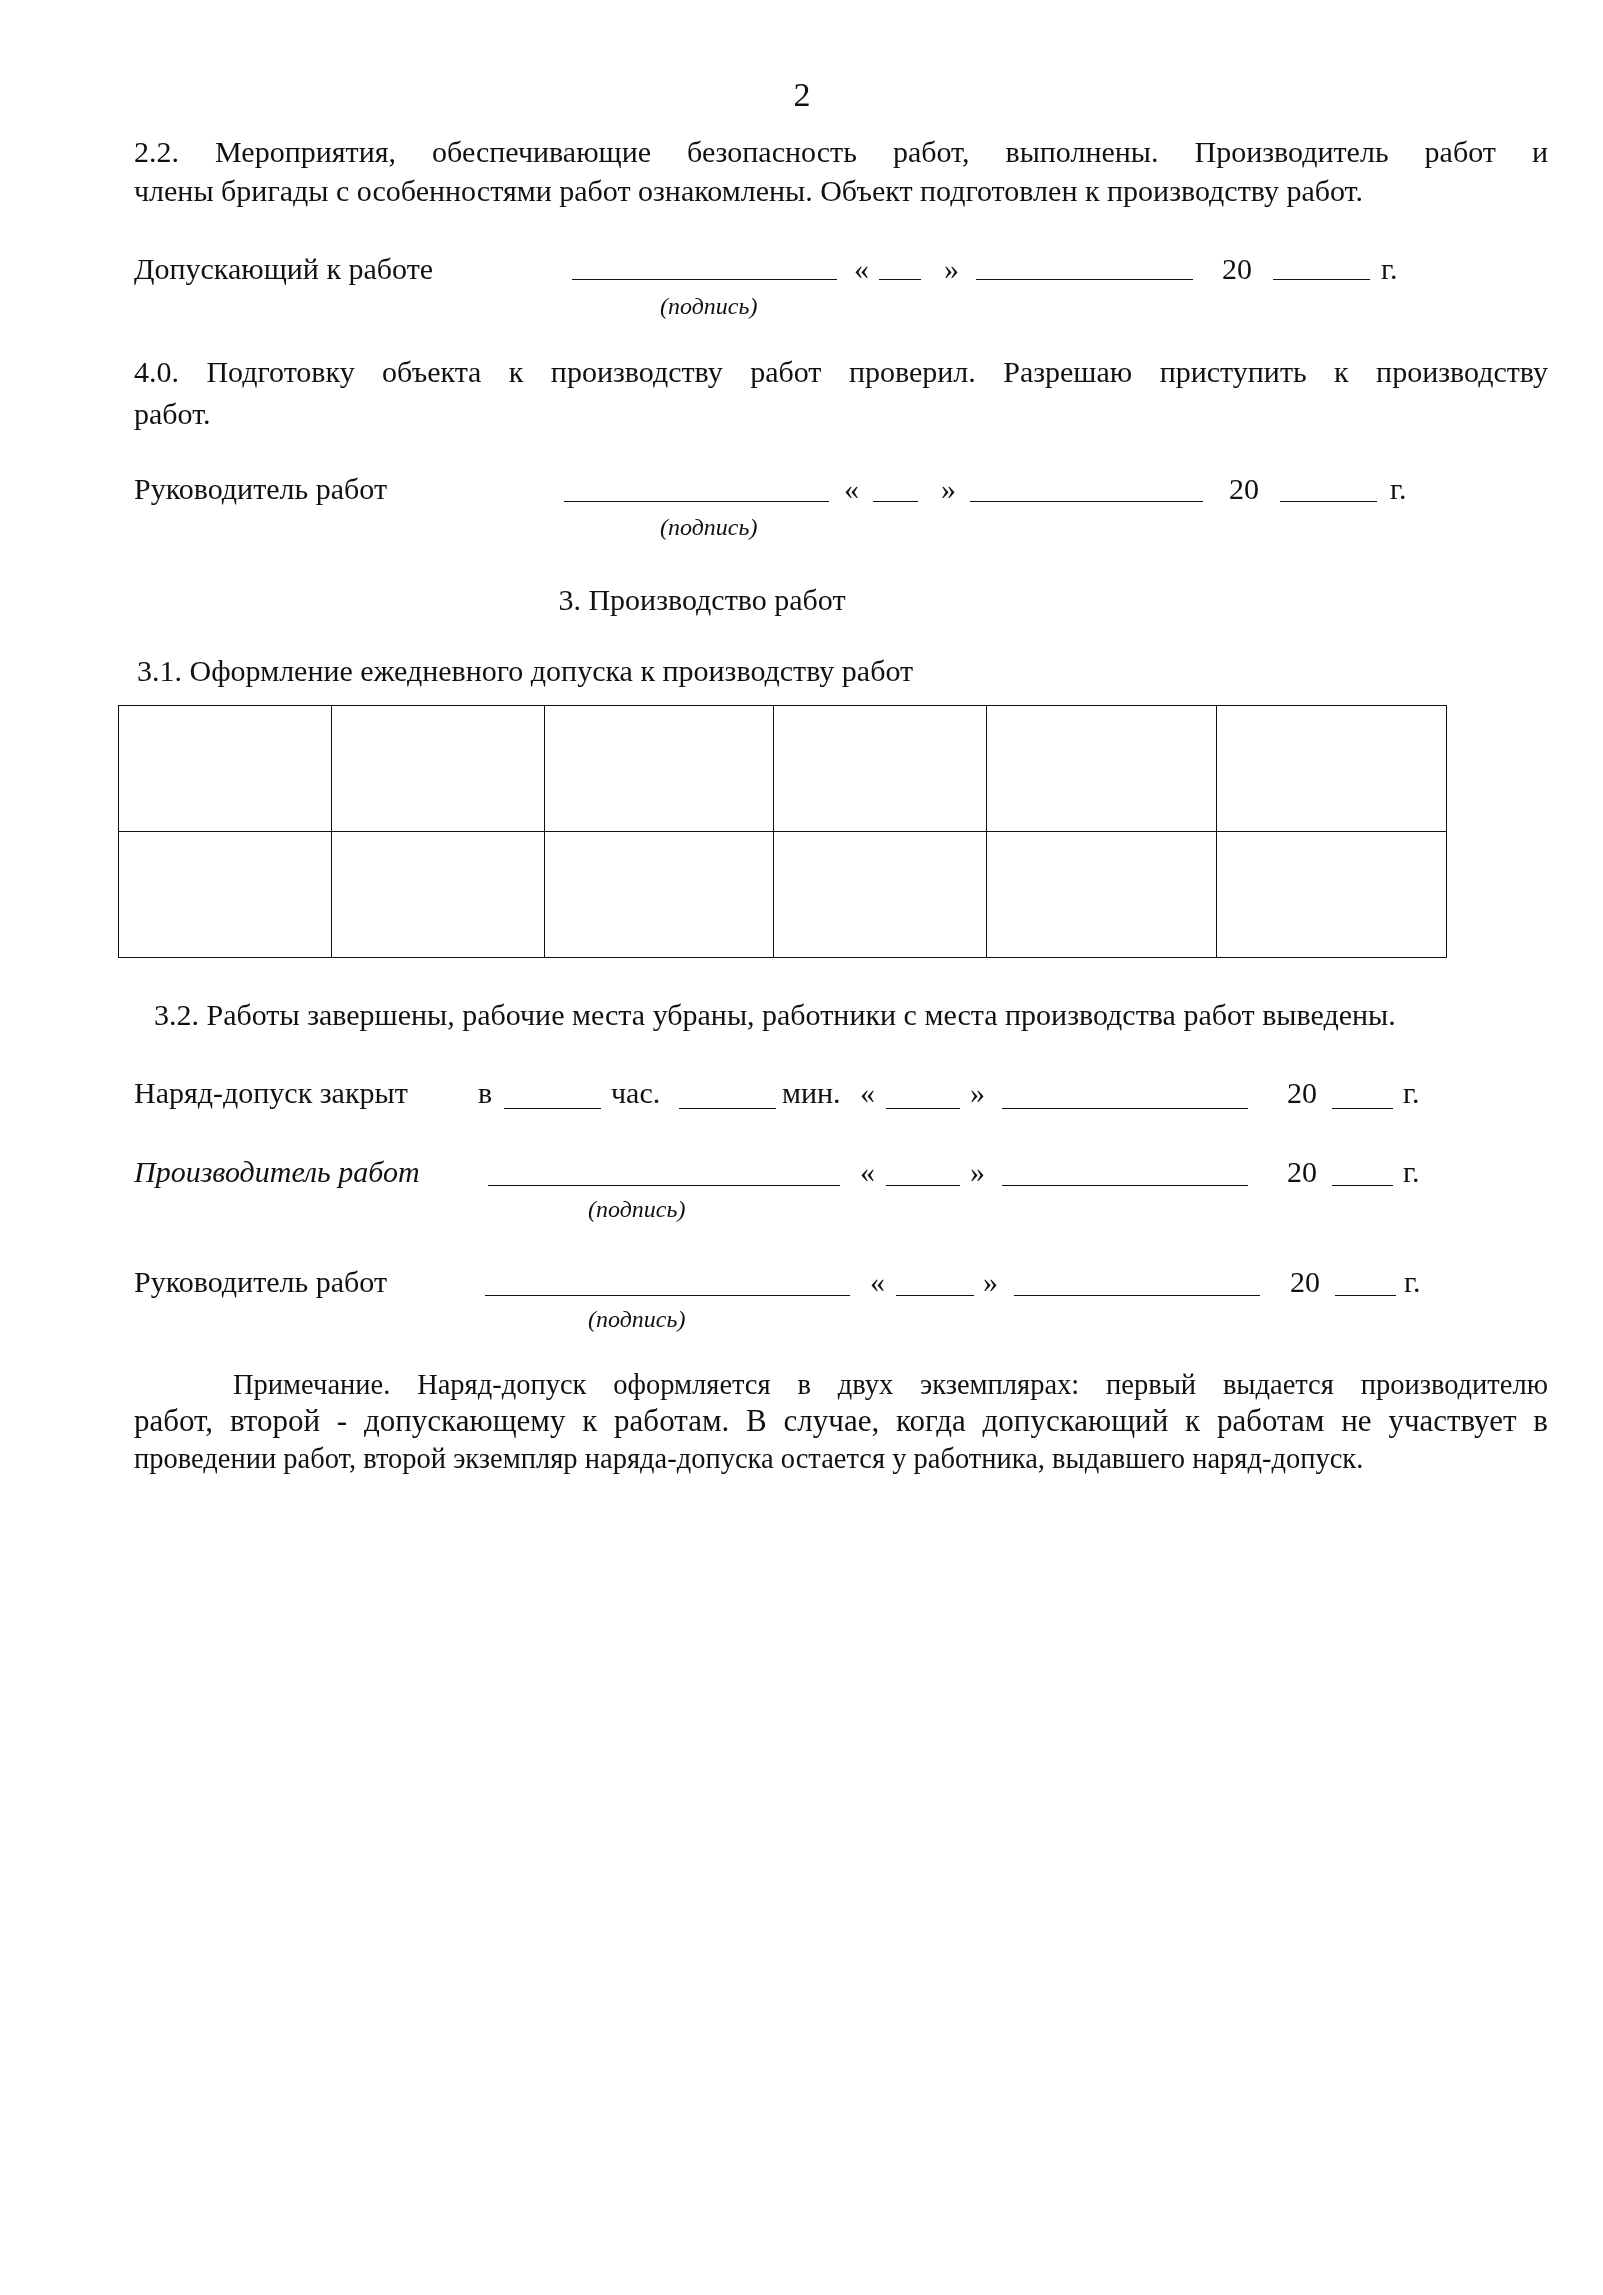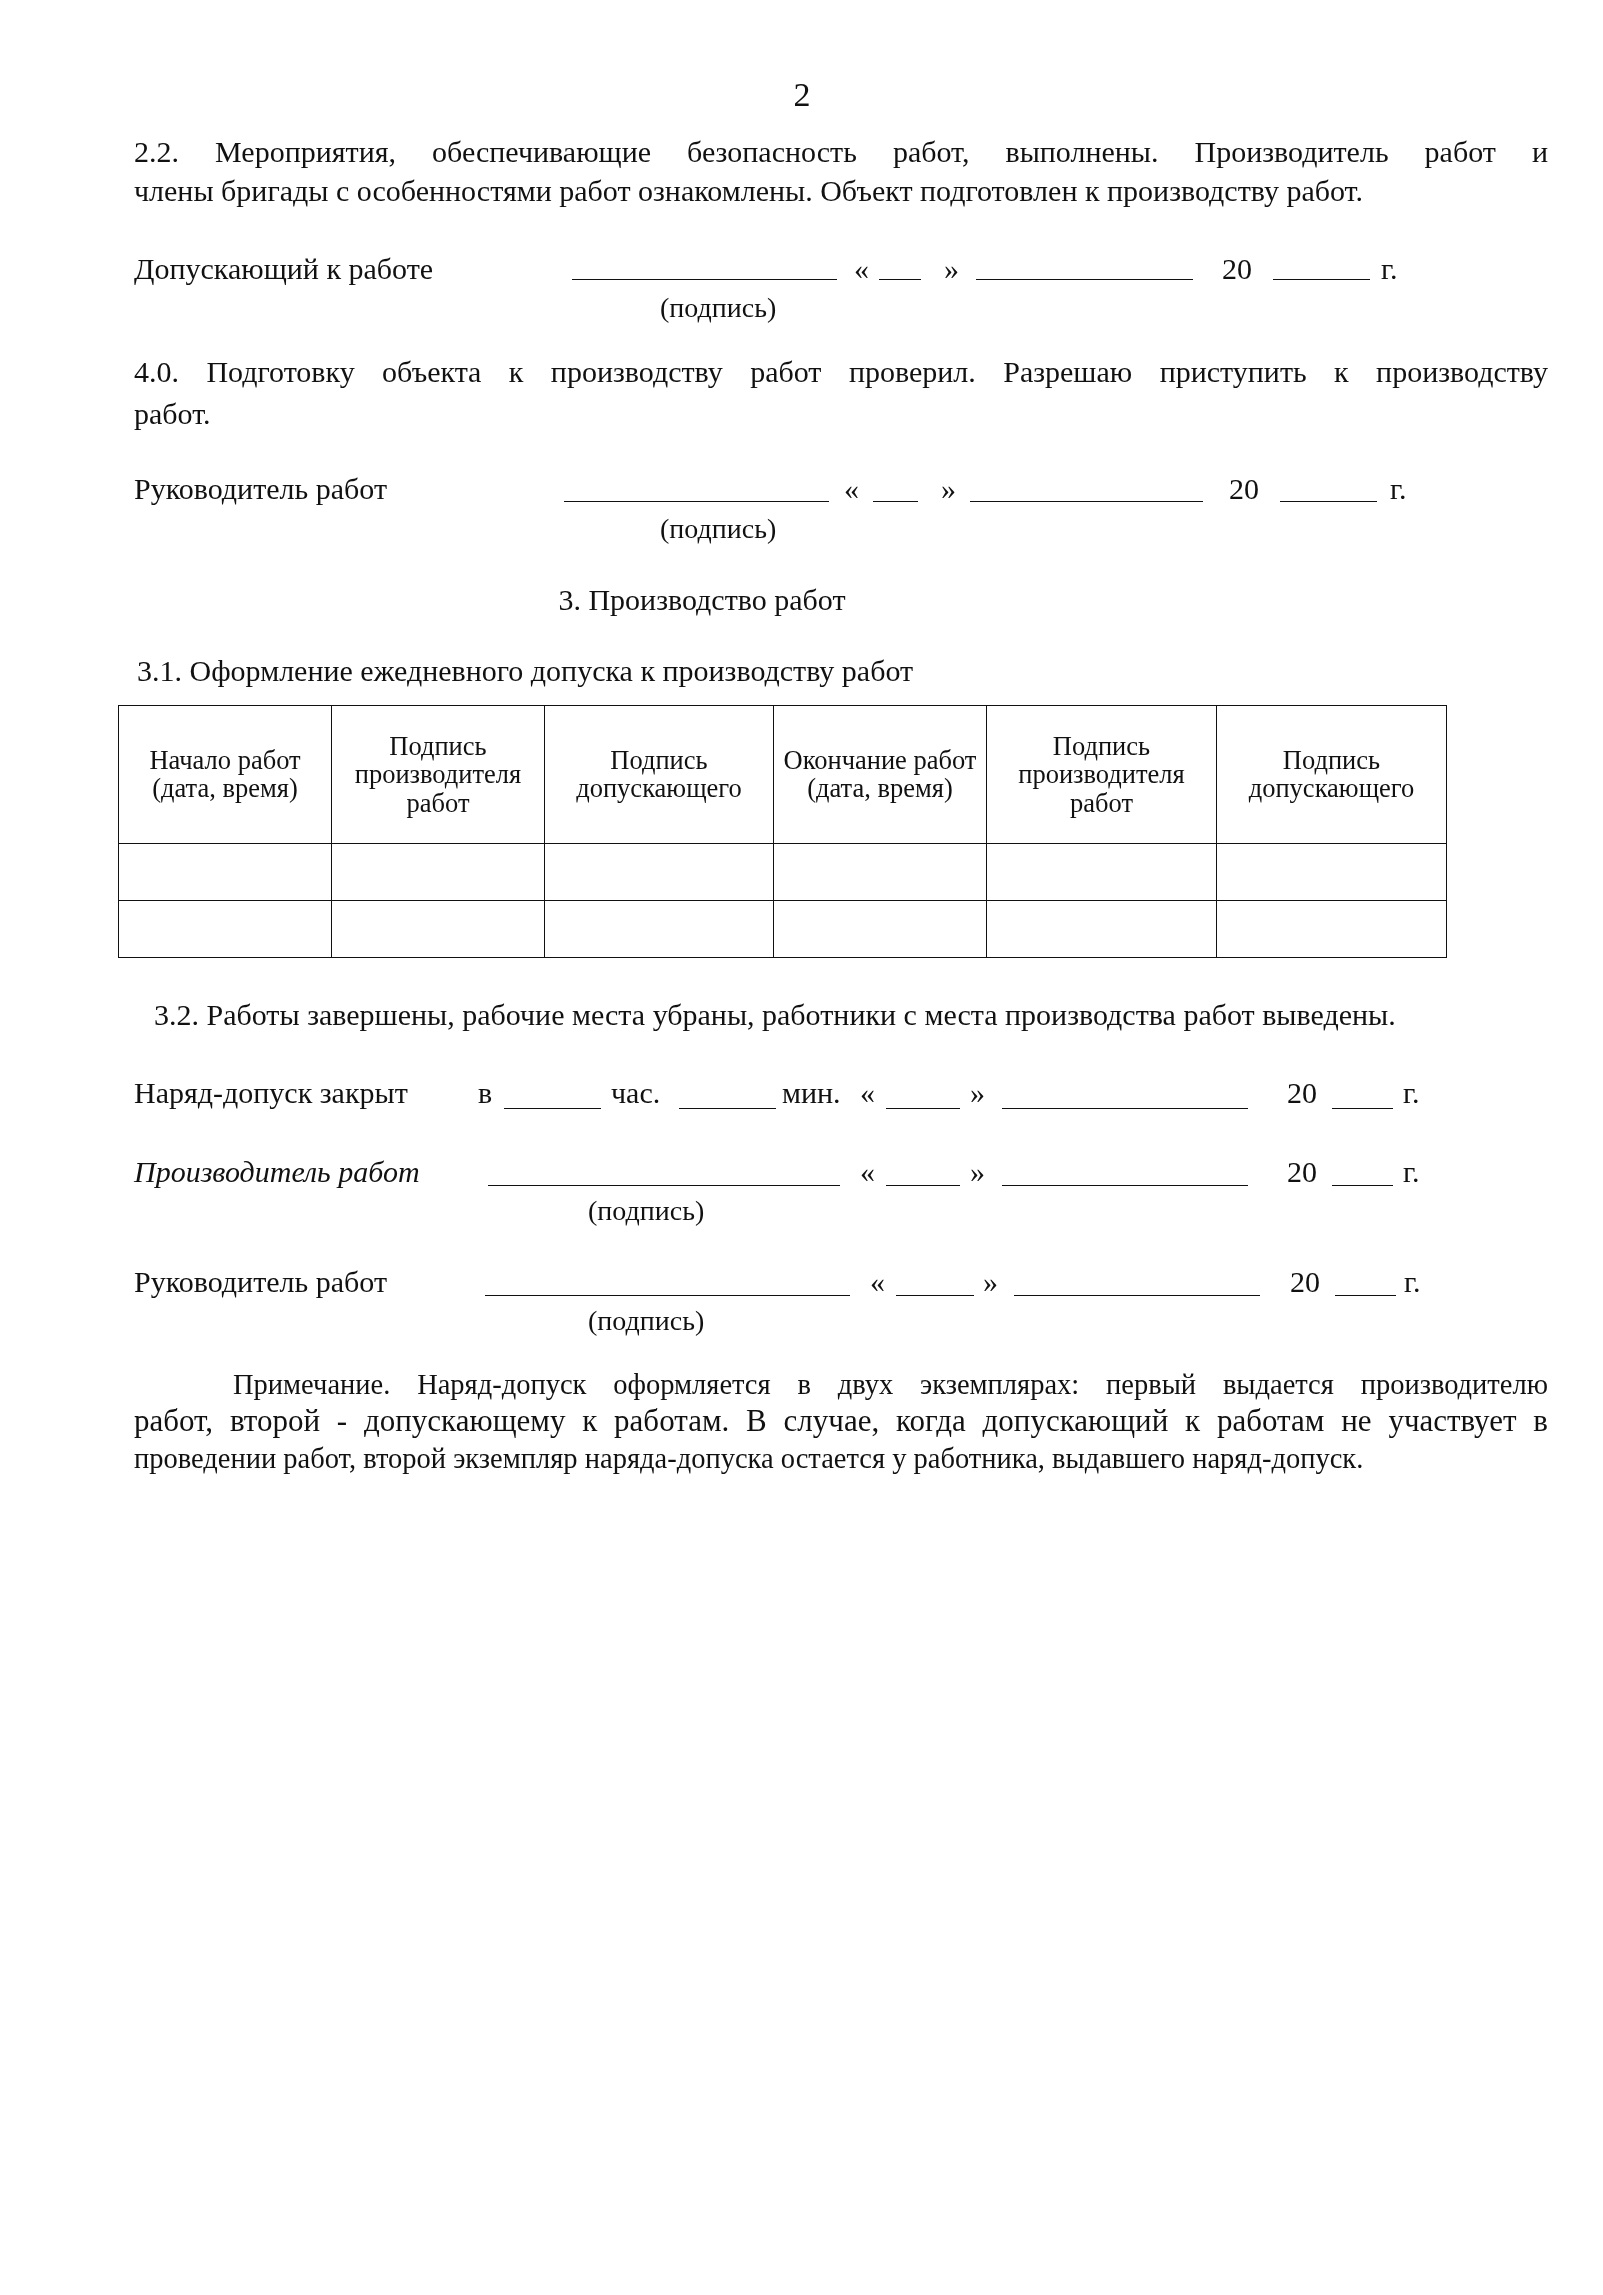--- a/index.html
+++ b/index.html
@@ -1,20 +1,20 @@
 <!DOCTYPE html>
 <html style="font-size:10.3px"><head>
 <meta charset="utf-8">
 <style>
   html, body { margin: 0; padding: 0; background: #ffffff; }
   body { width: 1604px; height: 2295px; position: relative; overflow: hidden;
          font-family: "Liberation Serif", "DejaVu Serif", serif; color: #111; }
   .abs { position: absolute; white-space: nowrap; }
   .txt { font-size: 30px; line-height: 1; }
-  .small { font-size: 28px; line-height: 1; }
+  .small { font-size: 24px; line-height: 1; font-style: italic; }
   .just { position: absolute; left: 134px; width: 1414px; font-size: 30px; line-height: 1;
           text-align: justify; text-align-last: justify; white-space: nowrap; }
   .line { position: absolute; border-bottom: 1.9px solid #111; height: 0; }
   table.permit { position: absolute; left: 118px; top: 705px; width: 1327px; height: 253px;
                  border-collapse: collapse; table-layout: fixed; }
   table.permit td { border: 1.9px solid #111; text-align: center; vertical-align: middle;
                     font-size: 26.5px; line-height: 1.08; padding: 0 2.6px; }
   .page-num { left: 0; width: 1604px; text-align: center; top: 76px; font-size: 34px; }
   .center { left: 0; width: 1404px; text-align: center; }
 </style>
@@ -57,28 +57,20 @@
 <table class="permit">
   <colgroup>
     <col style="width:213px">
       <col style="width:213px">
       <col style="width:229px">
     <col style="width:213px">
       <col style="width:230px">
       <col style="width:230px">
   </colgroup>
   <tbody>
-  <tr style="height:99px;">
-    <td>Начало работ (дата, время)</td>
-    <td>Подпись производителя работ</td>
-    <td>Подпись допускающего</td>
-    <td>Окончание работ (дата, время)</td>
-    <td>Подпись производителя работ</td>
-    <td>Подпись допускающего</td>
-  </tr>
   <tr style="height:41px;">
     <td></td>
     <td></td>
     <td></td>
     <td></td>
     <td></td>
     <td></td>
   </tr>
   <tr style="height:41px;">
     <td></td>

